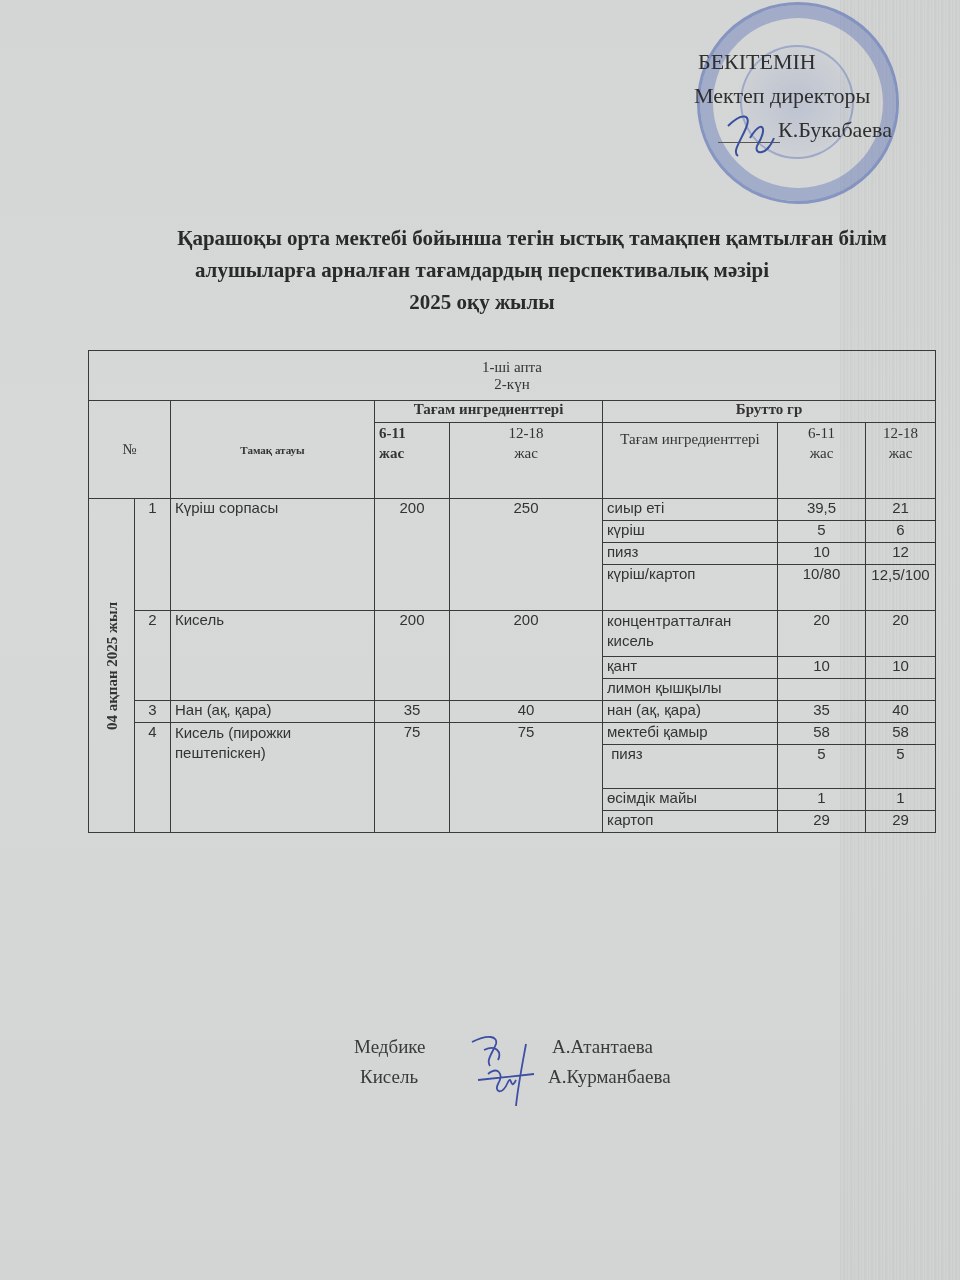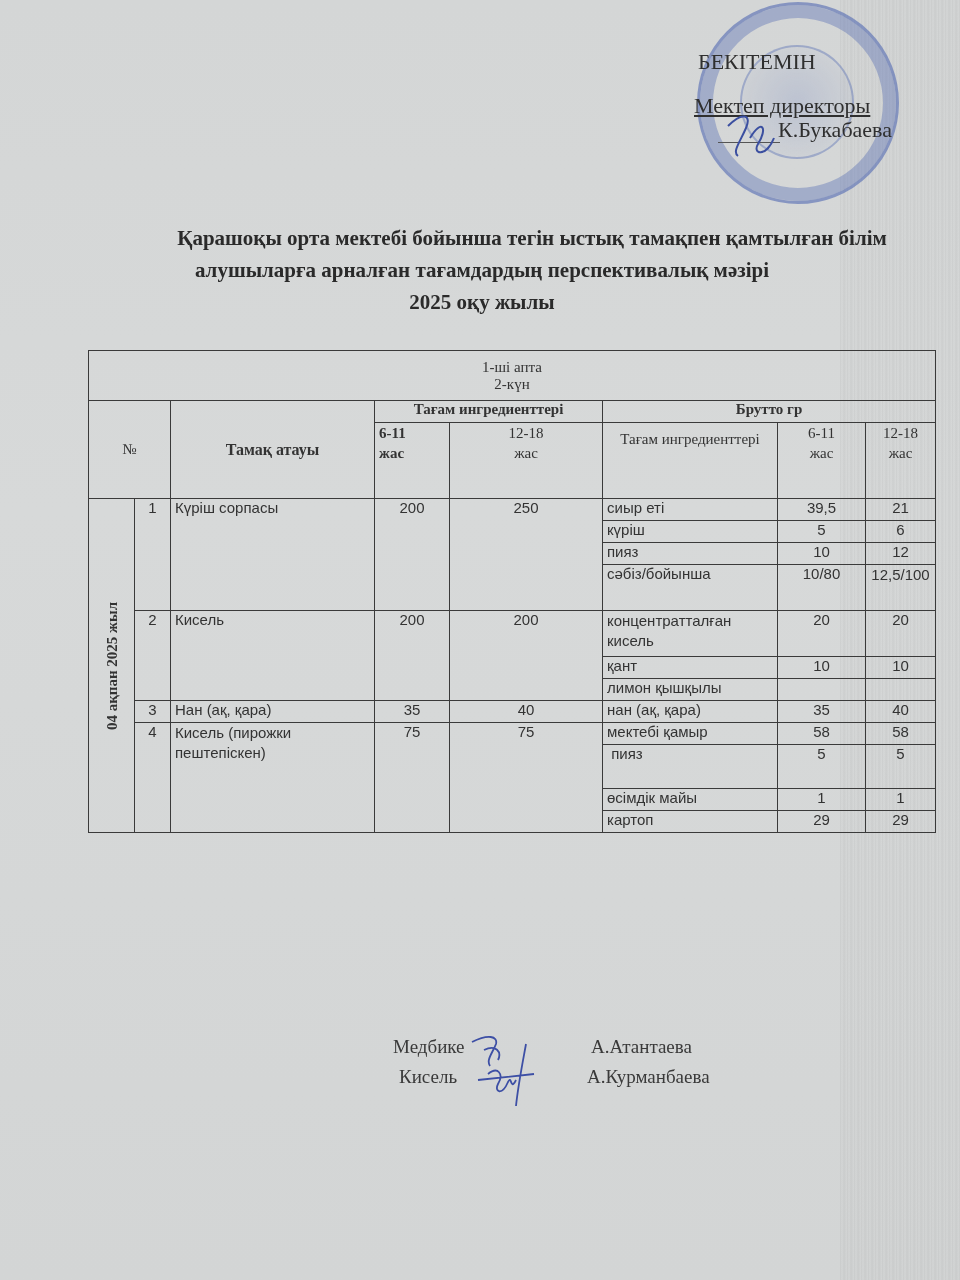--- a/index.html
+++ b/index.html
@@ -18,21 +18,21 @@
     border-radius:50%; border:3px solid rgba(70,95,175,0.55);
     box-shadow: inset 0 0 0 10px rgba(0,0,0,0), inset 0 0 0 13px rgba(70,95,175,0.35);
   }
   .stamp-inner {
     position:absolute; left:40px; top:40px; width:110px; height:110px; border-radius:50%;
     border:2px solid rgba(70,95,175,0.35);
     background: radial-gradient(circle, rgba(80,105,185,0.18) 0%, rgba(80,105,185,0.05) 70%, rgba(0,0,0,0) 100%);
   }
   .approve { position:absolute; left:698px; top:48px; font-size:22px; line-height:28px; color:#2f2f2f; }
   .approve .l1 { position:absolute; left:0; top:0; white-space:nowrap; }
-  .approve .l2 { position:absolute; left:-4px; top:44px; white-space:nowrap;text-decoration:underline; }
+  .approve .l2 { position:absolute; left:-4px; top:34px; white-space:nowrap; }
   .approve .l3 { position:absolute; left:80px; top:68px; white-space:nowrap; }
   .sig-line { position:absolute; left:718px; top:142px; width:62px; border-top:1px solid #555; }
   .scribble { position:absolute; }
   .title {
     position:absolute; left:92px; top:222px; width:880px; text-align:center;
     font-size:21px; font-weight:bold; line-height:32px; color:#2a2a2a;
   }
   .title div { white-space:nowrap; }
   table.menu {
     position:absolute; left:88px; top:350px; border-collapse:collapse;
@@ -40,21 +40,21 @@
   }
   table.menu td { border:1px solid #3a3a3a; padding:0 4px; vertical-align:top; }
   .hdr { font-family:"Liberation Serif","DejaVu Serif",serif; text-align:center; color:#333; }
   .hdr-bold { font-weight:bold; }
   .c { text-align:center; }
   .vert-wrap { position:relative; }
   .vert {
     position:absolute; left:50%; top:50%; transform:translate(-50%,-50%) rotate(-90deg);
     white-space:nowrap; font-family:"Liberation Serif","DejaVu Serif",serif; font-weight:bold; font-size:15px;
   }
-  .sign { position:absolute; font-size:19px; color:#3a3a3a; white-space:nowrap;margin-left:39px; }
+  .sign { position:absolute; font-size:19px; color:#3a3a3a; white-space:nowrap; }
 </style>
 </head>
 <body>
 
 <div class="grain"></div>
 
 <div class="stamp">
     <div class="stamp-inner"></div>
   </div>
 <div class="approve">
@@ -86,21 +86,21 @@
   </colgroup>
   <tbody>
       <tr style="height:50px">
     <td colspan="8" class="hdr" style="vertical-align:middle;line-height:17px">
       <div>1-ші апта</div>
       <div>2-күн</div>
     </td>
   </tr>
   <tr style="height:22px">
     <td colspan="2" rowspan="2" class="hdr" style="vertical-align:middle">№</td>
-    <td rowspan="2" class="hdr hdr-bold" style="vertical-align:middle;font-size:16px">Тамақ атауы</td>
+    <td rowspan="2" class="hdr hdr-bold" style="vertical-align:middle;font-size:11px">Тамақ атауы</td>
     <td colspan="2" class="hdr hdr-bold">Тағам ингредиенттері</td>
     <td colspan="3" class="hdr hdr-bold">Брутто гр</td>
   </tr>
   <tr style="height:76px">
     <td class="hdr hdr-bold" style="text-align:left;line-height:20px">
       <div>6-11</div>
       <div>жас</div>
     </td>
     <td class="hdr" style="line-height:20px">
       <div>12-18</div>
@@ -133,21 +133,21 @@
     <td>күріш</td>
     <td class="c">5</td>
     <td class="c">6</td>
   </tr>
   <tr style="height:22px">
     <td>пияз</td>
     <td class="c">10</td>
     <td class="c">12</td>
   </tr>
   <tr style="height:46px">
-    <td>сәбіз/бойынша</td>
+    <td>күріш/картоп</td>
     <td class="c">10/80</td>
     <td class="c" style="word-break:break-all;line-height:20px">12,5/100</td>
   </tr>
 
   <tr style="height:46px">
     <td rowspan="3" class="c">2</td>
     <td rowspan="3">Кисель</td>
     <td rowspan="3" class="c">200</td>
     <td rowspan="3" class="c">200</td>
     <td style="line-height:20px">концентратталған кисель</td>

